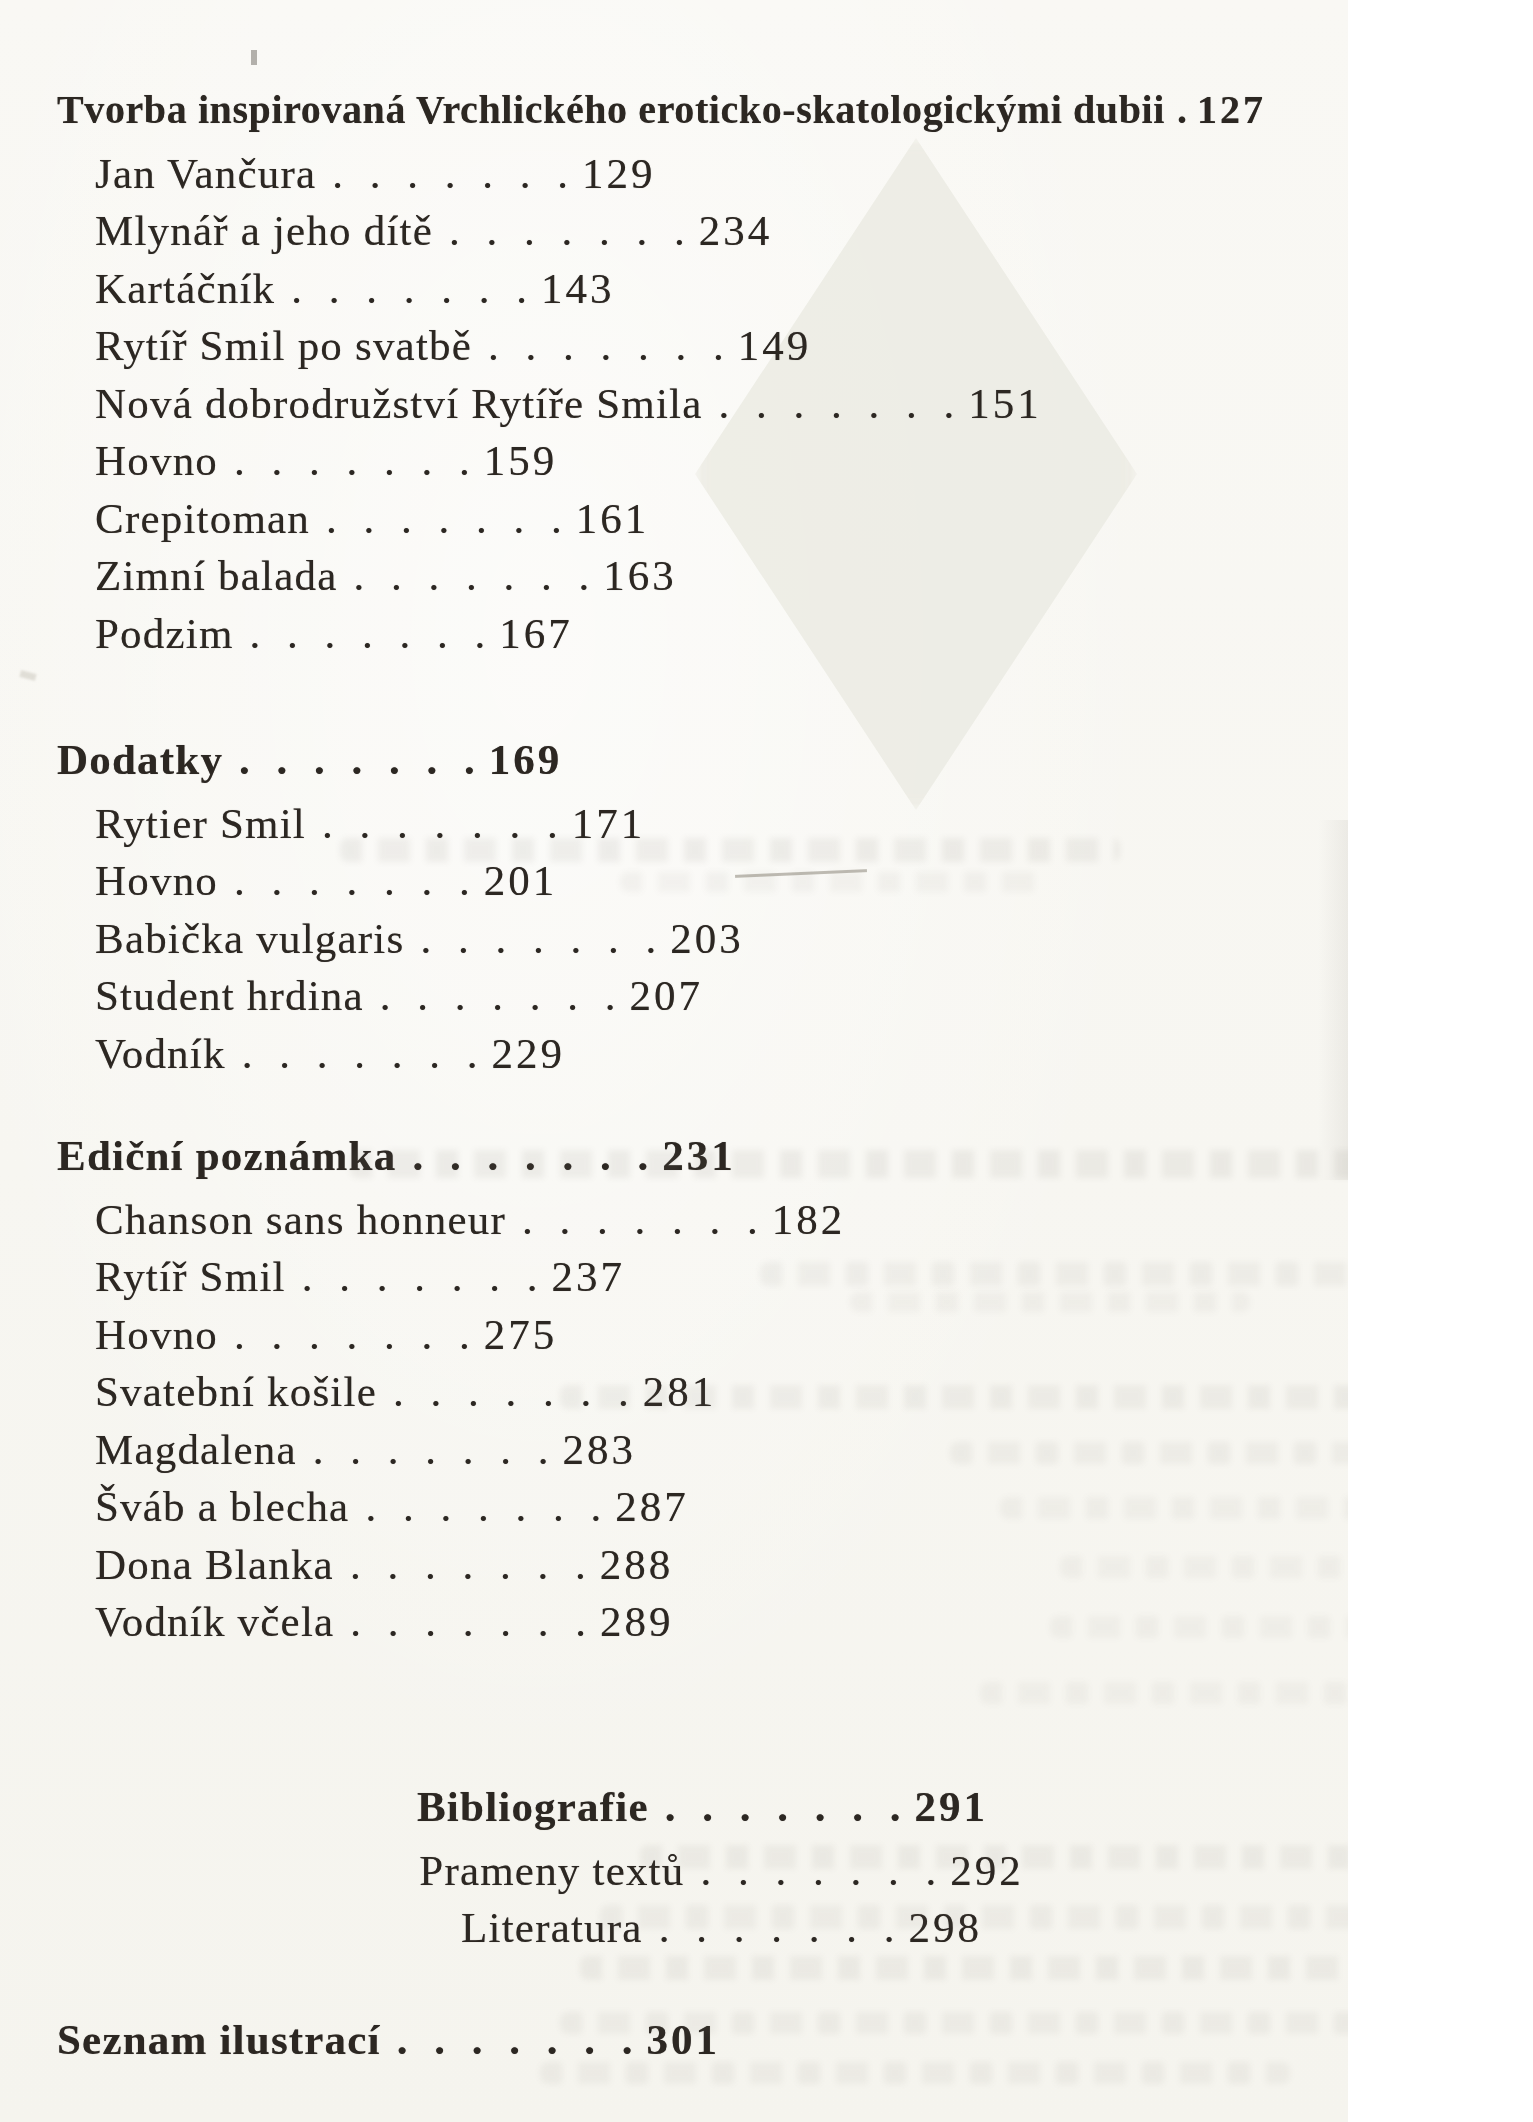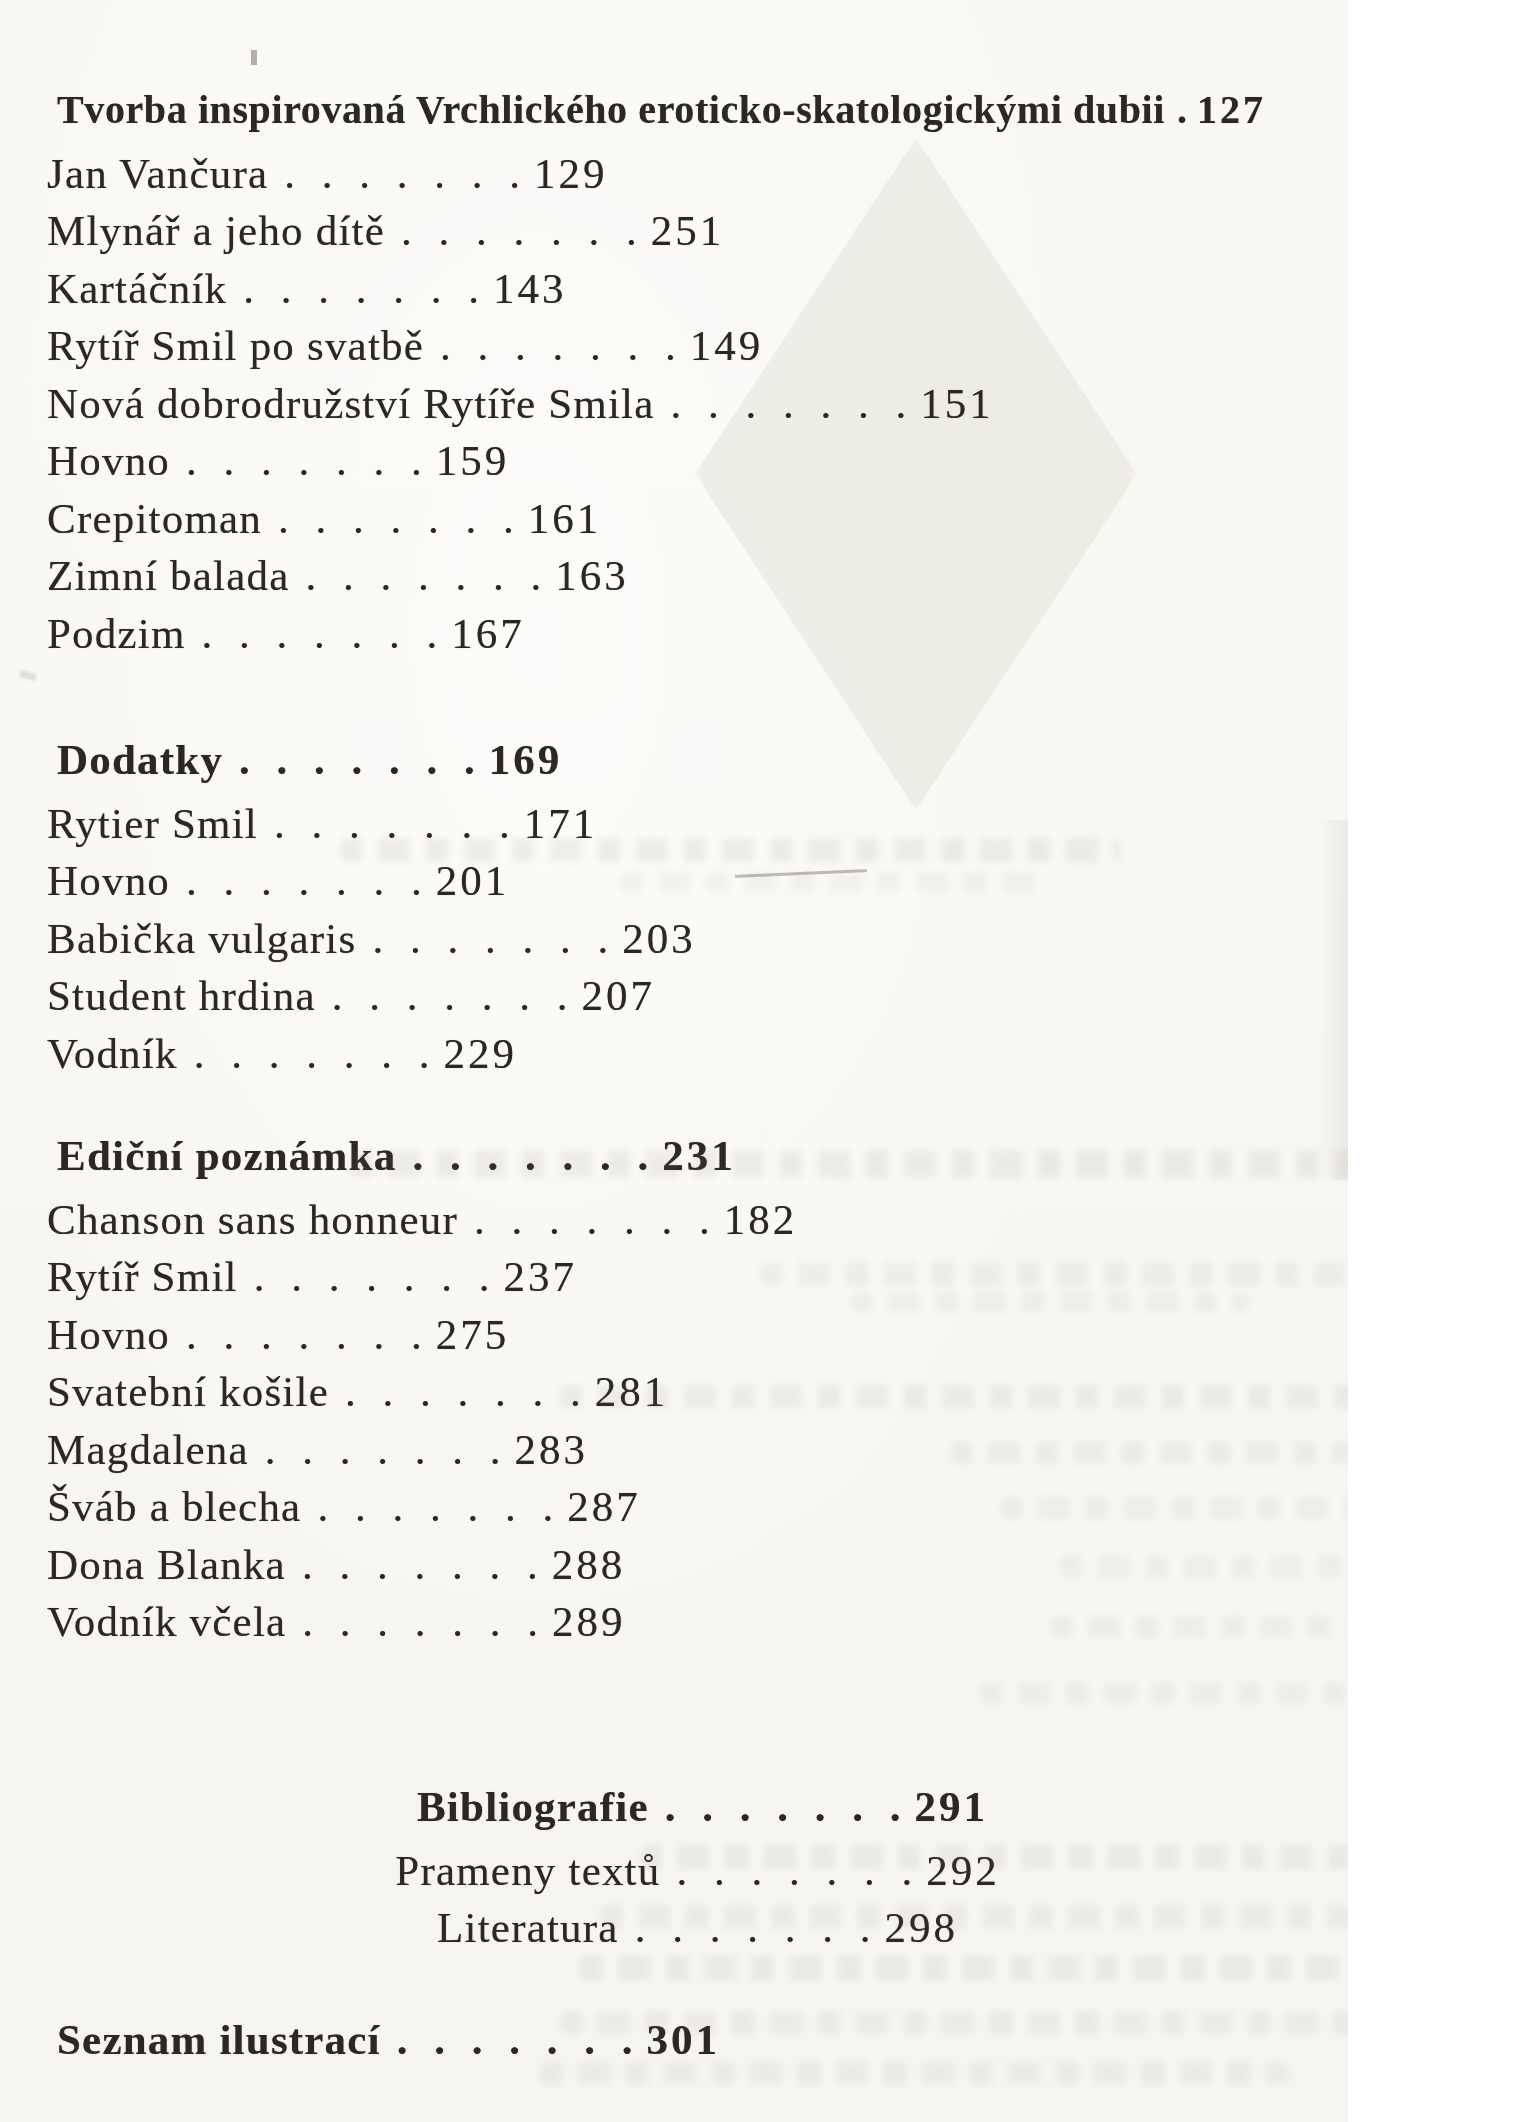--- a/index.html
+++ b/index.html
@@ -24,21 +24,21 @@
     filter: blur(7px);
     opacity: 0.85;
   }
   
   .toc-section { position: absolute; left: 0; width: 100%; }
   .row {
     height: 57.5px;
     line-height: 57.5px;
     white-space: nowrap;
     font-size: 43px;
-    padding-left: 47px;
+    padding-left: 95px;
     letter-spacing: 1.2px;
     text-shadow: 0 0 0.7px rgba(44,39,34,0.55);
   }
   .row.heading {
     padding-left: 57px;
     font-weight: bold;
     margin-bottom: 6px;
   }
   .row.title-row { font-size: 40px; letter-spacing: 0.6px; }
   .leader {
@@ -93,21 +93,21 @@
 <div class="page">
   <div class="diamond"></div>
   <div class="tick"></div>
   <div class="crease"></div>
   <div class="fleck"></div>
   <div class="edge-shade"></div>
   <div id="toc-root">
       <section class="toc-section" style="top: 81px;">
         <div class="row heading title-row"><span>Tvorba inspirovaná Vrchlického eroticko-skatologickými dubii</span><span class="leader">.</span><span class="pagenum">127</span></div>
         <div class="row item"><span>Jan Vančura</span><span class="leader">. . . . . . .</span><span class="pagenum">129</span></div>
-        <div class="row item"><span>Mlynář a jeho dítě</span><span class="leader">. . . . . . .</span><span class="pagenum">251</span></div>
+        <div class="row item"><span>Mlynář a jeho dítě</span><span class="leader">. . . . . . .</span><span class="pagenum">234</span></div>
         <div class="row item"><span>Kartáčník</span><span class="leader">. . . . . . .</span><span class="pagenum">143</span></div>
         <div class="row item"><span>Rytíř Smil po svatbě</span><span class="leader">. . . . . . .</span><span class="pagenum">149</span></div>
         <div class="row item"><span>Nová dobrodružství Rytíře Smila</span><span class="leader">. . . . . . .</span><span class="pagenum">151</span></div>
         <div class="row item"><span>Hovno</span><span class="leader">. . . . . . .</span><span class="pagenum">159</span></div>
         <div class="row item"><span>Crepitoman</span><span class="leader">. . . . . . .</span><span class="pagenum">161</span></div>
         <div class="row item"><span>Zimní balada</span><span class="leader">. . . . . . .</span><span class="pagenum">163</span></div>
         <div class="row item"><span>Podzim</span><span class="leader">. . . . . . .</span><span class="pagenum">167</span></div>
       </section>
       <section class="toc-section" style="top: 731px;">
         <div class="row heading"><span>Dodatky</span><span class="leader">. . . . . . .</span><span class="pagenum">169</span></div>

